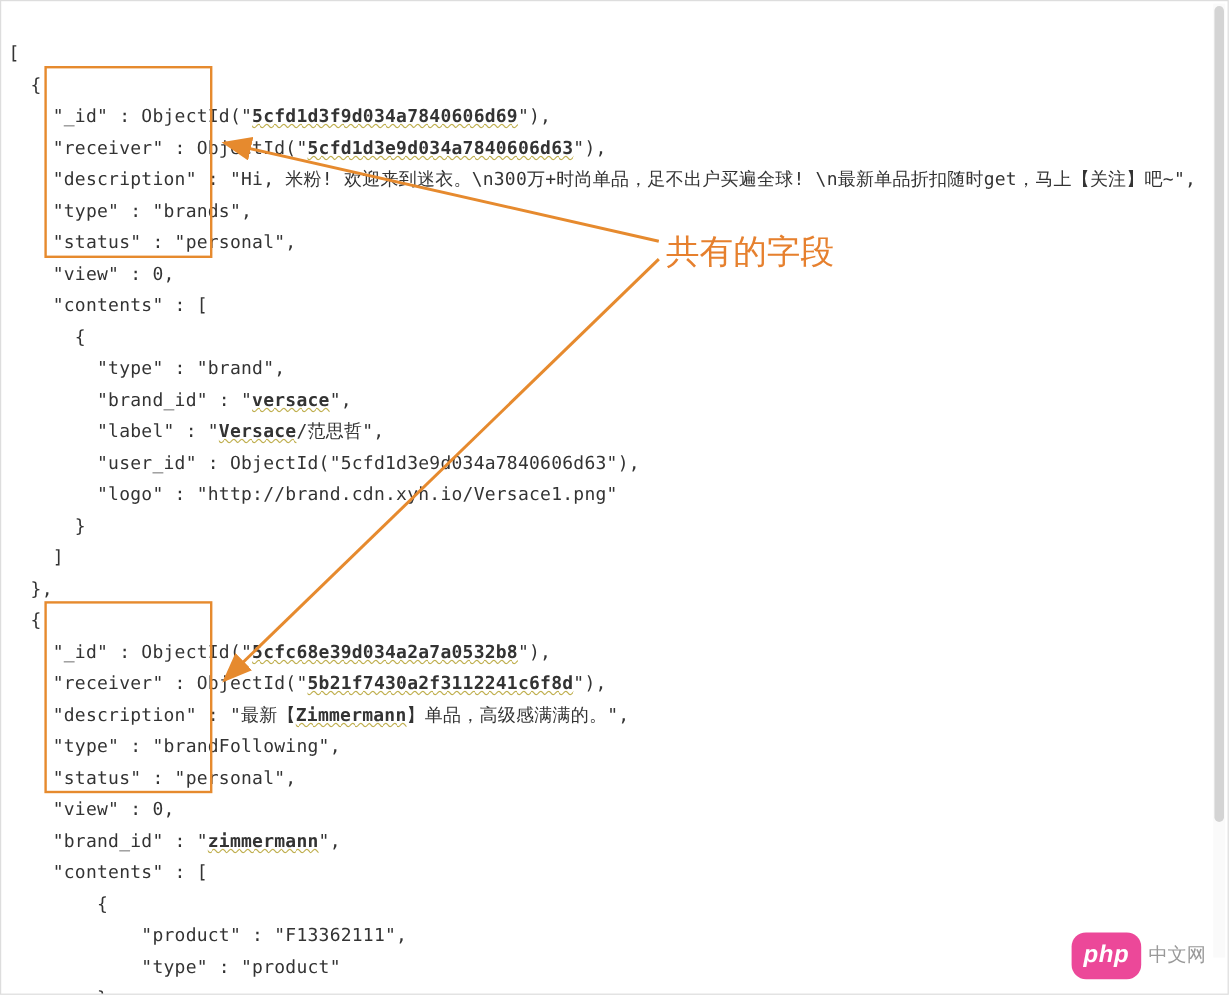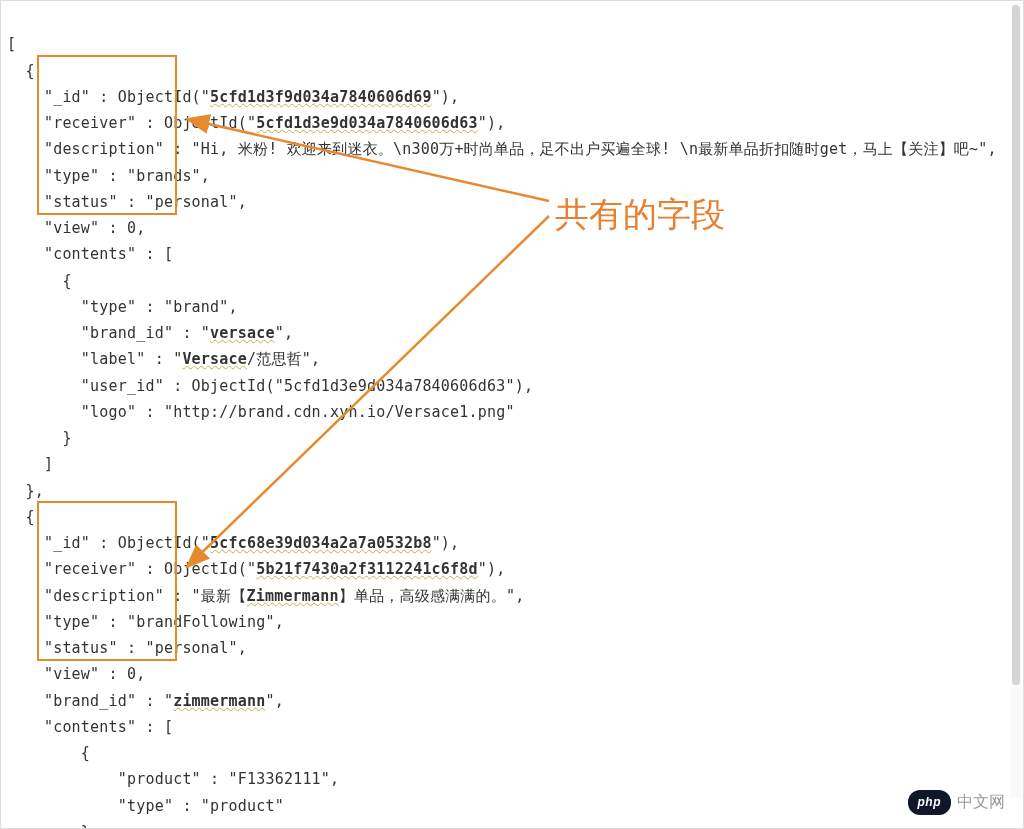--- a/index.html
+++ b/index.html
@@ -34,21 +34,21 @@
   .arrow-svg {
     position: absolute;
     top: 0;
     left: 0;
     pointer-events: none;
   }
   .annot {
     position: absolute;
     color: #e6802e;
     font-family: "PingFang SC","Hiragino Sans GB","Microsoft YaHei",sans-serif;
-    font-size: 34px;
+    font-size: 28px;
     font-weight: 500;
   }
   .wavy {
     text-decoration-line: underline;
     text-decoration-style: wavy;
     text-decoration-color: #c0b050;
     text-decoration-thickness: 1px;
     font-weight: bold;
   }
   .scroll-track {
@@ -72,28 +72,28 @@
     position: absolute;
     right: 18px;
     bottom: 12px;
     font-family: "PingFang SC","Microsoft YaHei",sans-serif;
     font-size: 16px;
     color: #999;
     display: flex;
     align-items: center;
   }
   .wm-badge {
-    background: #0f172a;
+    background: #ec4899;
     color: #fff;
     border-radius: 12px;
     padding: 2px 10px;
     font-weight: 600;
     font-style: italic;
     margin-right: 6px;
-    font-size: 12px;
+    font-size: 20px;
     letter-spacing: 0.5px;
   }
 </style>
 </head>
 <body>
 
 <div class="code-area">
 <span>[</span>
 <span>  {</span>
 <span><span>    "_id" : ObjectId("</span><span class="wavy">5cfd1d3f9d034a7840606d69</span><span>"),</span></span>

